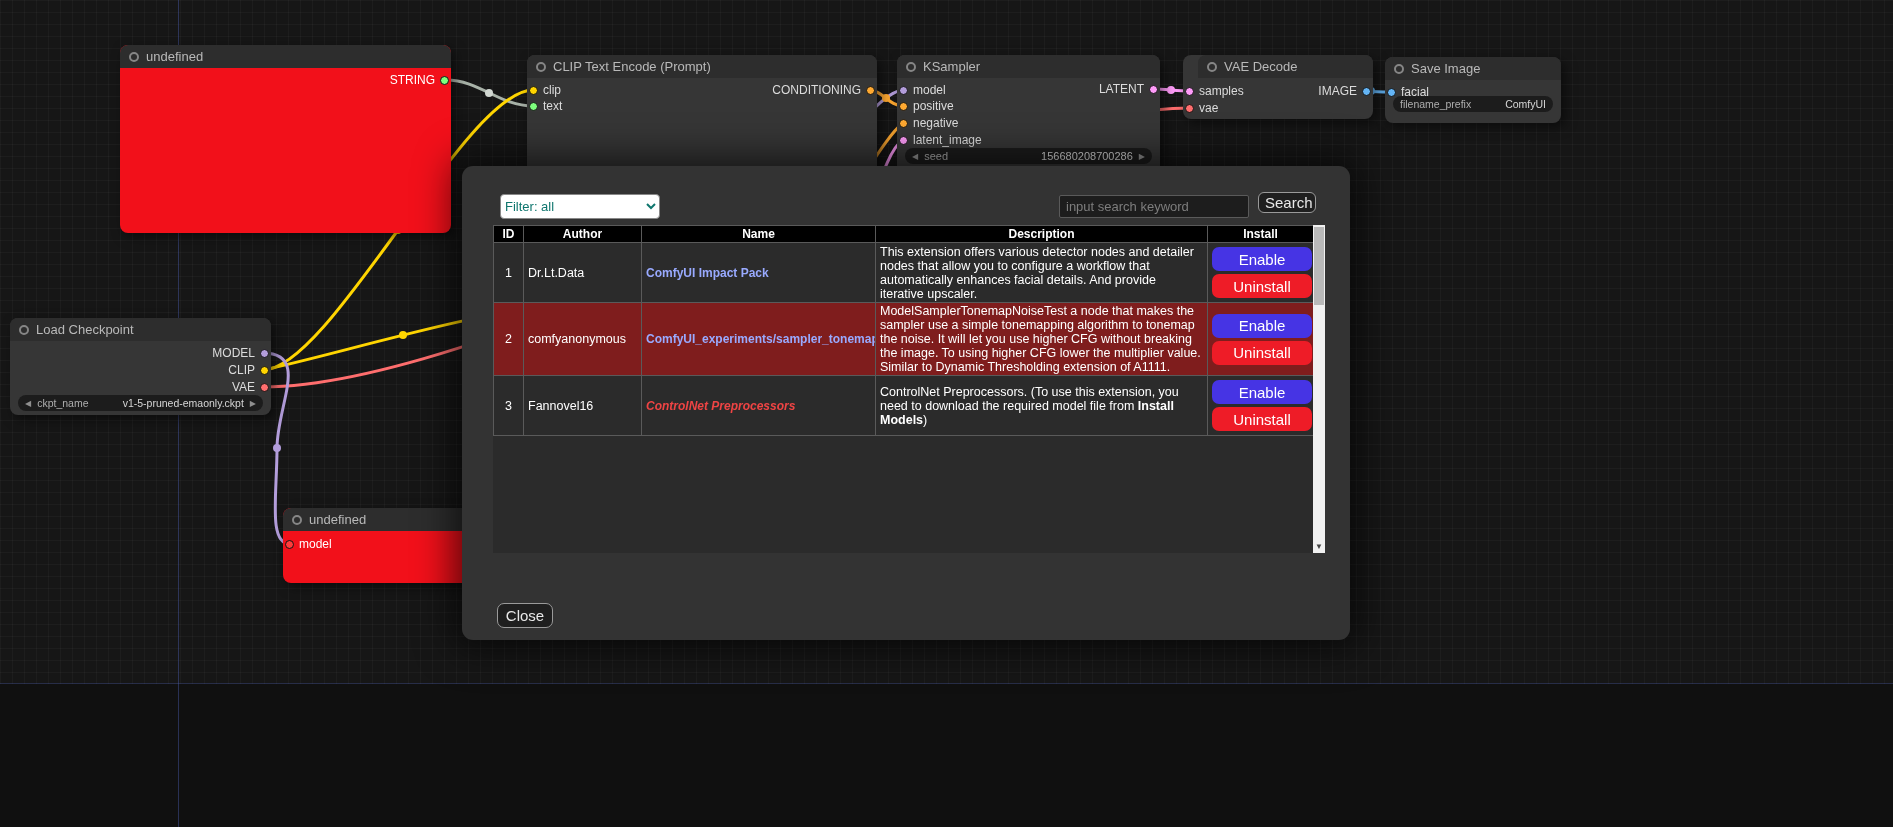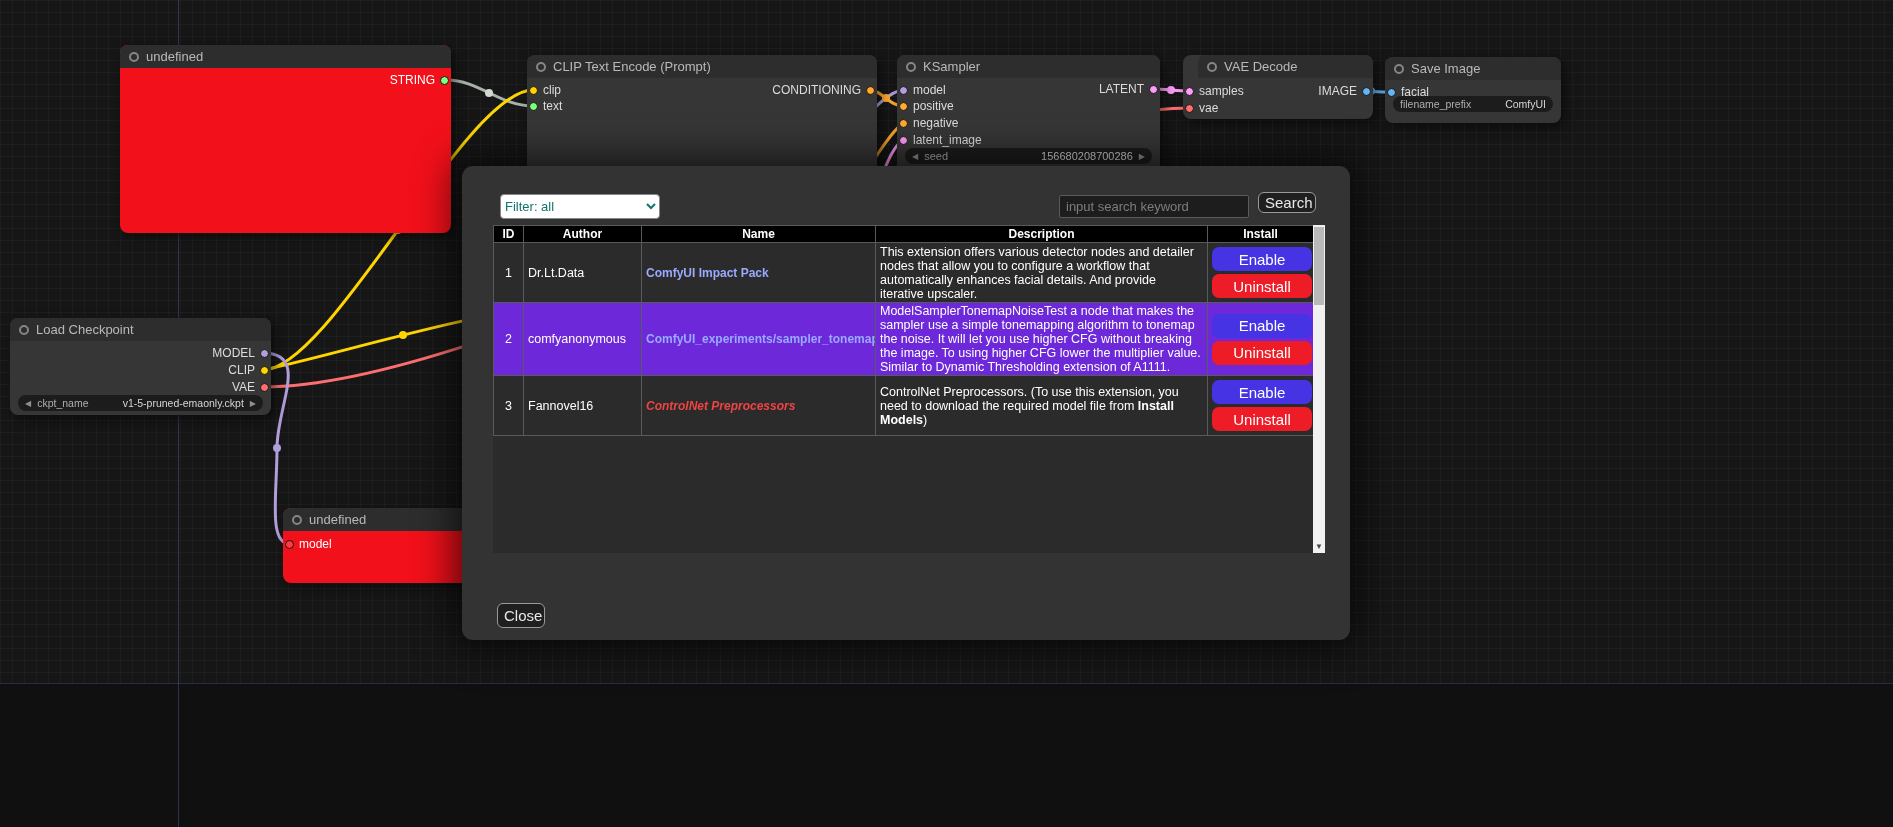--- a/index.html
+++ b/index.html
@@ -35,28 +35,28 @@
   .modal{position:absolute;left:462px;top:166px;width:888px;height:474px;background:#333;
     border-radius:11px;box-shadow:0 0 38px 8px rgba(0,0,0,0.65);z-index:10;color:#eee;}
   .filter-select{position:absolute;left:38px;top:28px;width:160px;height:25px;font-size:13px;
     background:#fff;color:#0f766e;border:1px solid #888;border-radius:4px;font-family:inherit;}
   .search-input{position:absolute;left:597px;top:29px;width:176px;height:21px;background:#1d1d1d;
     border:1px solid #5a5a5a;border-radius:2px;color:#ddd;font-size:13px;padding:0 6px;font-family:inherit;}
   .search-input::placeholder{color:#7d7d7d;}
   .btn-dark{position:absolute;background:#1f1f1f;color:#e8e8e8;border:1px solid #9a9a9a;
     border-radius:6px;font-size:15px;font-family:inherit;cursor:pointer;}
   .search-btn{left:796px;top:26px;width:58px;height:21px;}
-  .close-btn{left:35px;top:437px;width:48px;height:25px;}
+  .close-btn{left:35px;top:437px;width:56px;height:25px;border-radius:7px;}
 
   .gridwrap{position:absolute;left:31px;top:59px;width:832px;height:328px;background:#2b2b2b;overflow:hidden;}
   table.exts{border-collapse:collapse;table-layout:fixed;width:820px;color:#fff;}
   table.exts th{background:#000;color:#fff;border:1px solid #5a5a5a;font-size:12px;font-weight:bold;padding:1px 2px;}
   table.exts td{border:1px solid #5a5a5a;padding:1px 4px;font-size:12.5px;line-height:14px;vertical-align:middle;}
   tr.odd td{background:#2b2b2b;}
-  tr.even td{background:#6d28d9;}
+  tr.even td{background:#7f1d1d;}
   .c-id{text-align:center;}
   .c-name a{font-weight:bold;text-decoration:none;font-size:12px;white-space:nowrap;}
   .c-name{overflow:hidden;}
   .xbtn{display:block;width:100px;height:24px;margin:3px auto;border:none;border-radius:7px;
     color:#fff;font-size:15px;font-family:inherit;cursor:pointer;}
   .vscroll{position:absolute;right:0;top:0;width:12px;height:328px;background:#f1f1f1;}
   .vthumb{position:absolute;left:1px;top:2px;width:10px;height:78px;background:#b9b9b9;}
   .sdown{position:absolute;left:0;bottom:0;width:12px;height:13px;background:#f1f1f1;color:#444;
     font-size:8px;display:flex;align-items:center;justify-content:center;}
 </style>

